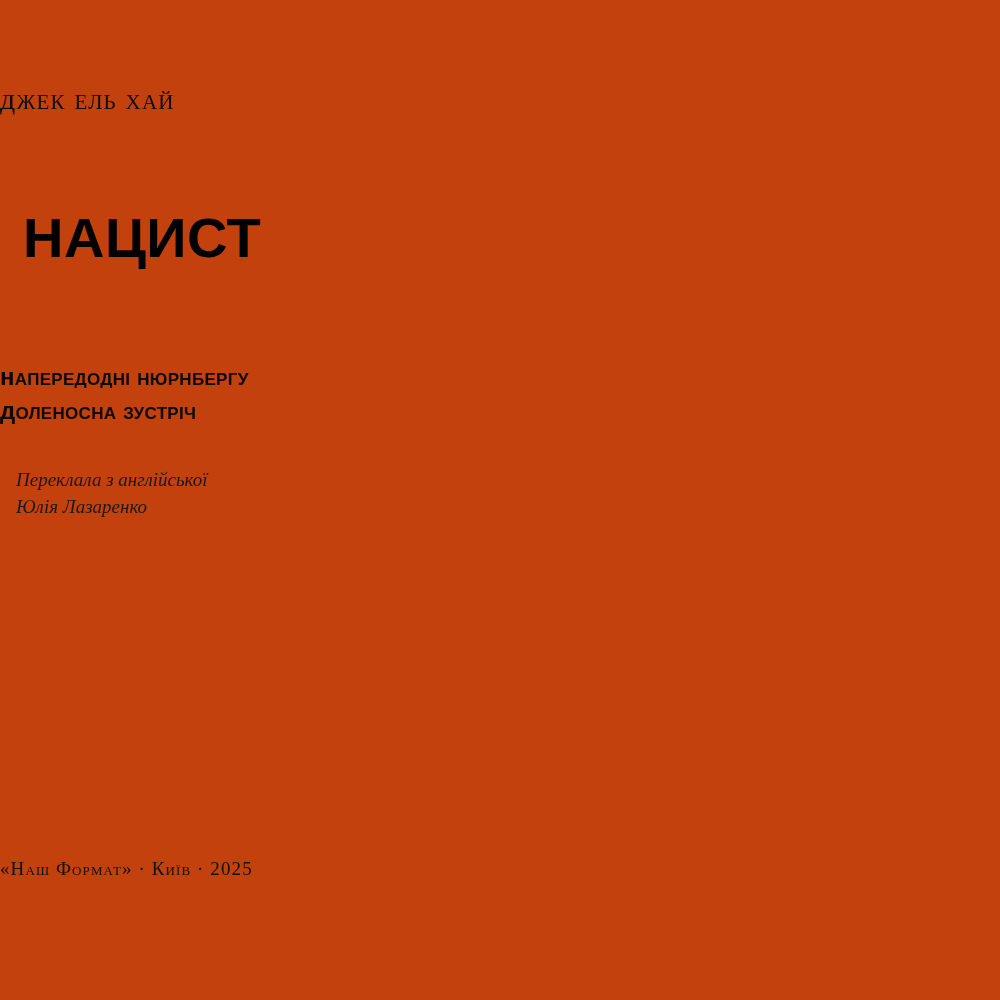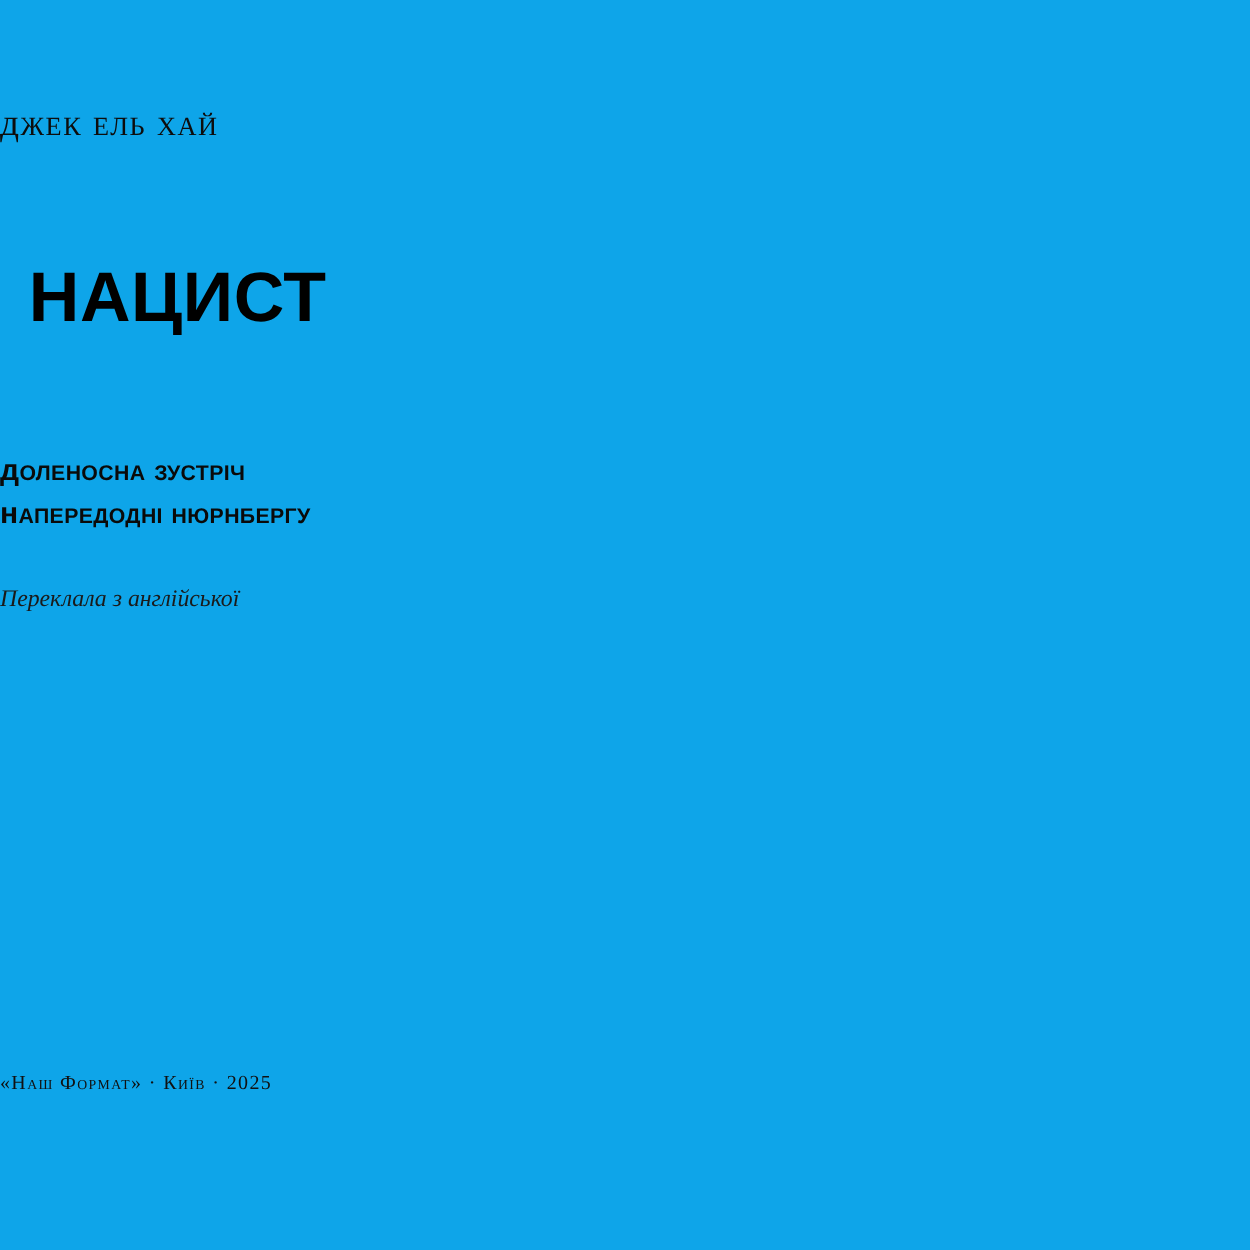--- a/index.html
+++ b/index.html
@@ -11,21 +11,21 @@
     width: 1000px;
     height: 1000px;
     font-family: "Liberation Serif", serif;
     color: #111111;
     overflow: hidden;
   }
   .page {
     position: relative;
     width: 1000px;
     height: 1000px;
-    background: #0ea5e9;
+    background: #c2410c;
   }
 
   
   .author {
     position: absolute;
     top: 82px;
     left: 0;
     width: 1000px;
     font-family: "Liberation Serif", serif;
     font-size: 30px;
@@ -78,56 +78,58 @@
   .translator {
     position: absolute;
     top: 466px;
     left: 0;
     width: 932px;
     font-family: "Liberation Serif", serif;
     font-style: italic;
     font-size: 19px;
     line-height: 27px;
     color: #1a1a1a;
+    padding-left: 16px;
   }
 
   
   .imprint {
     position: absolute;
     top: 858px;
     left: 0;
     width: 1000px;
     font-family: "Liberation Serif", serif;
-    font-size: 16px;
+    font-size: 19px;
     letter-spacing: 1.1px;
     font-variant: small-caps;
     color: #111111;
   }
   .imprint .dot {
     letter-spacing: 1.1px;
   }
 </style>
 </head>
 <body>
 
 <div class="page">
 
   <div class="author">Джек ель Хай</div>
 
   <div class="title">
     <span class="line1">НАЦИСТ</span>
   </div>
 
   <div class="subtitle">
+    <div class="sc">напередодні Нюрнбергу</div>
     <div class="sc">Доленосна зустріч</div>
-    <div class="sc">напередодні Нюрнбергу</div>
   </div>
 
   <div class="translator">
     <div>Переклала з англійської</div>
+    <div>Юлія Лазаренко</div>
   </div>
 
   <div class="imprint">
     <span>«Наш Формат»</span>
     <span class="dot">·</span>
     <span>Київ</span>
     <span class="dot">·</span>
     <span>2025</span>
   </div>
 

